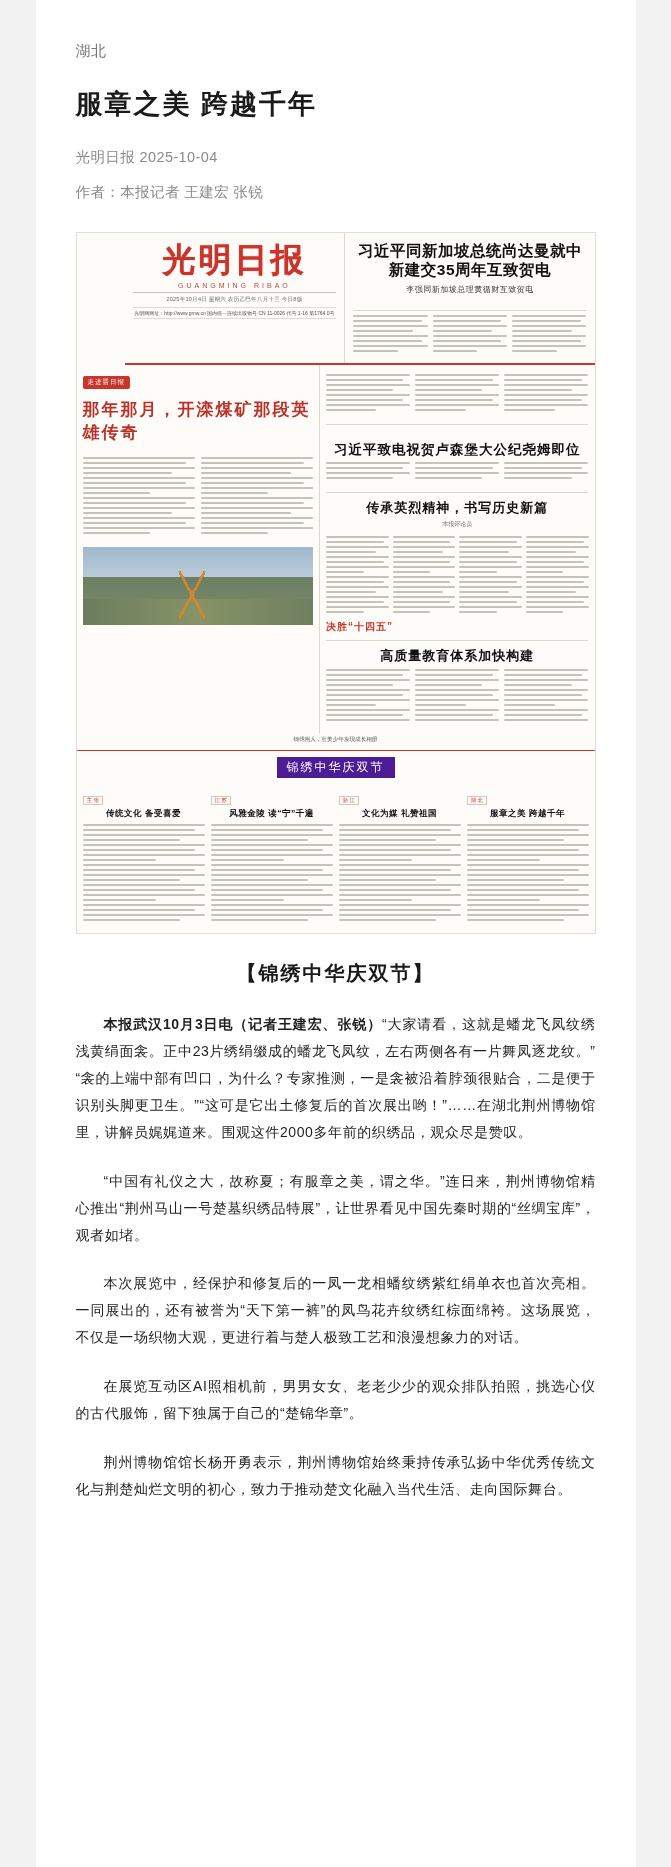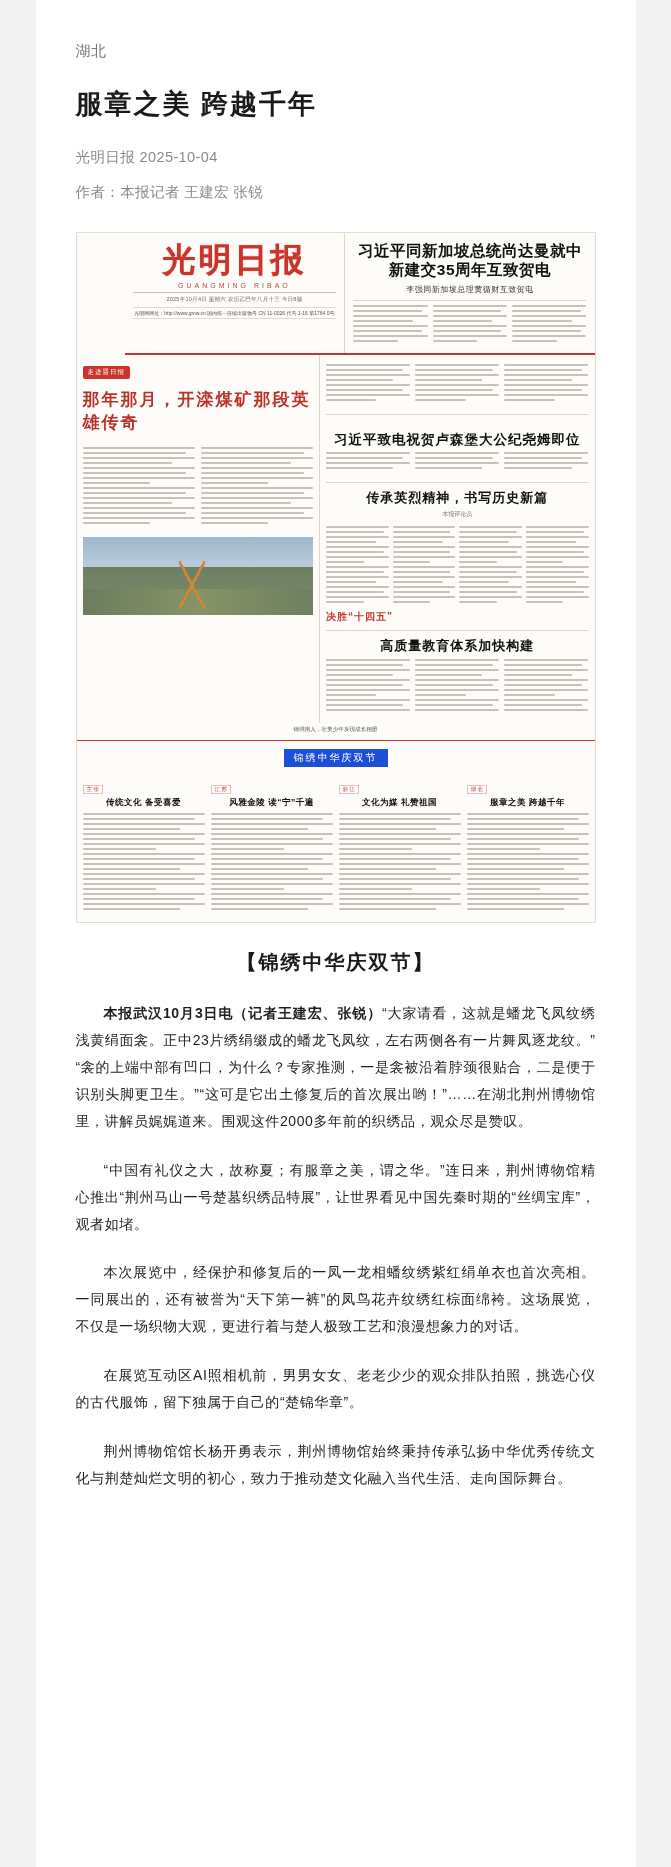--- a/index.html
+++ b/index.html
@@ -124,21 +124,21 @@
     letter-spacing: 0.5px;
     text-align: center;
   }
   .np-lead-sub {
     font-size: 8px;
     color: #333;
     text-align: center;
     margin-top: 4px;
     letter-spacing: 0.5px;
     border-bottom: 1px solid #ddd7cc;
-    padding-bottom: 5px;
+    padding-bottom: 15px;
   }
 
   .np-body {
     display: flex;
   }
   .np-col-left {
     width: 47%;
     border-right: 1px solid #ddd7cc;
     padding: 5px 6px;
   }
@@ -243,23 +243,23 @@
   .np-redline {
     border-top: 1px solid #c9342b;
     margin: 6px 0 0 0;
   }
   .np-section-banner {
     text-align: center;
     margin: 6px 0;
   }
   .np-section-banner span {
     display: inline-block;
-    background: #1d4ed8;
+    background: #4c1d95;
     color: #fff;
-    font-size: 10px;
+    font-size: 12px;
     padding: 2px 10px;
     letter-spacing: 2px;
   }
   .np-bottom {
     display: flex;
     gap: 6px;
     padding: 4px 6px 8px 6px;
   }
   .np-bcol { flex: 1; }
   .np-bcol-tag {

